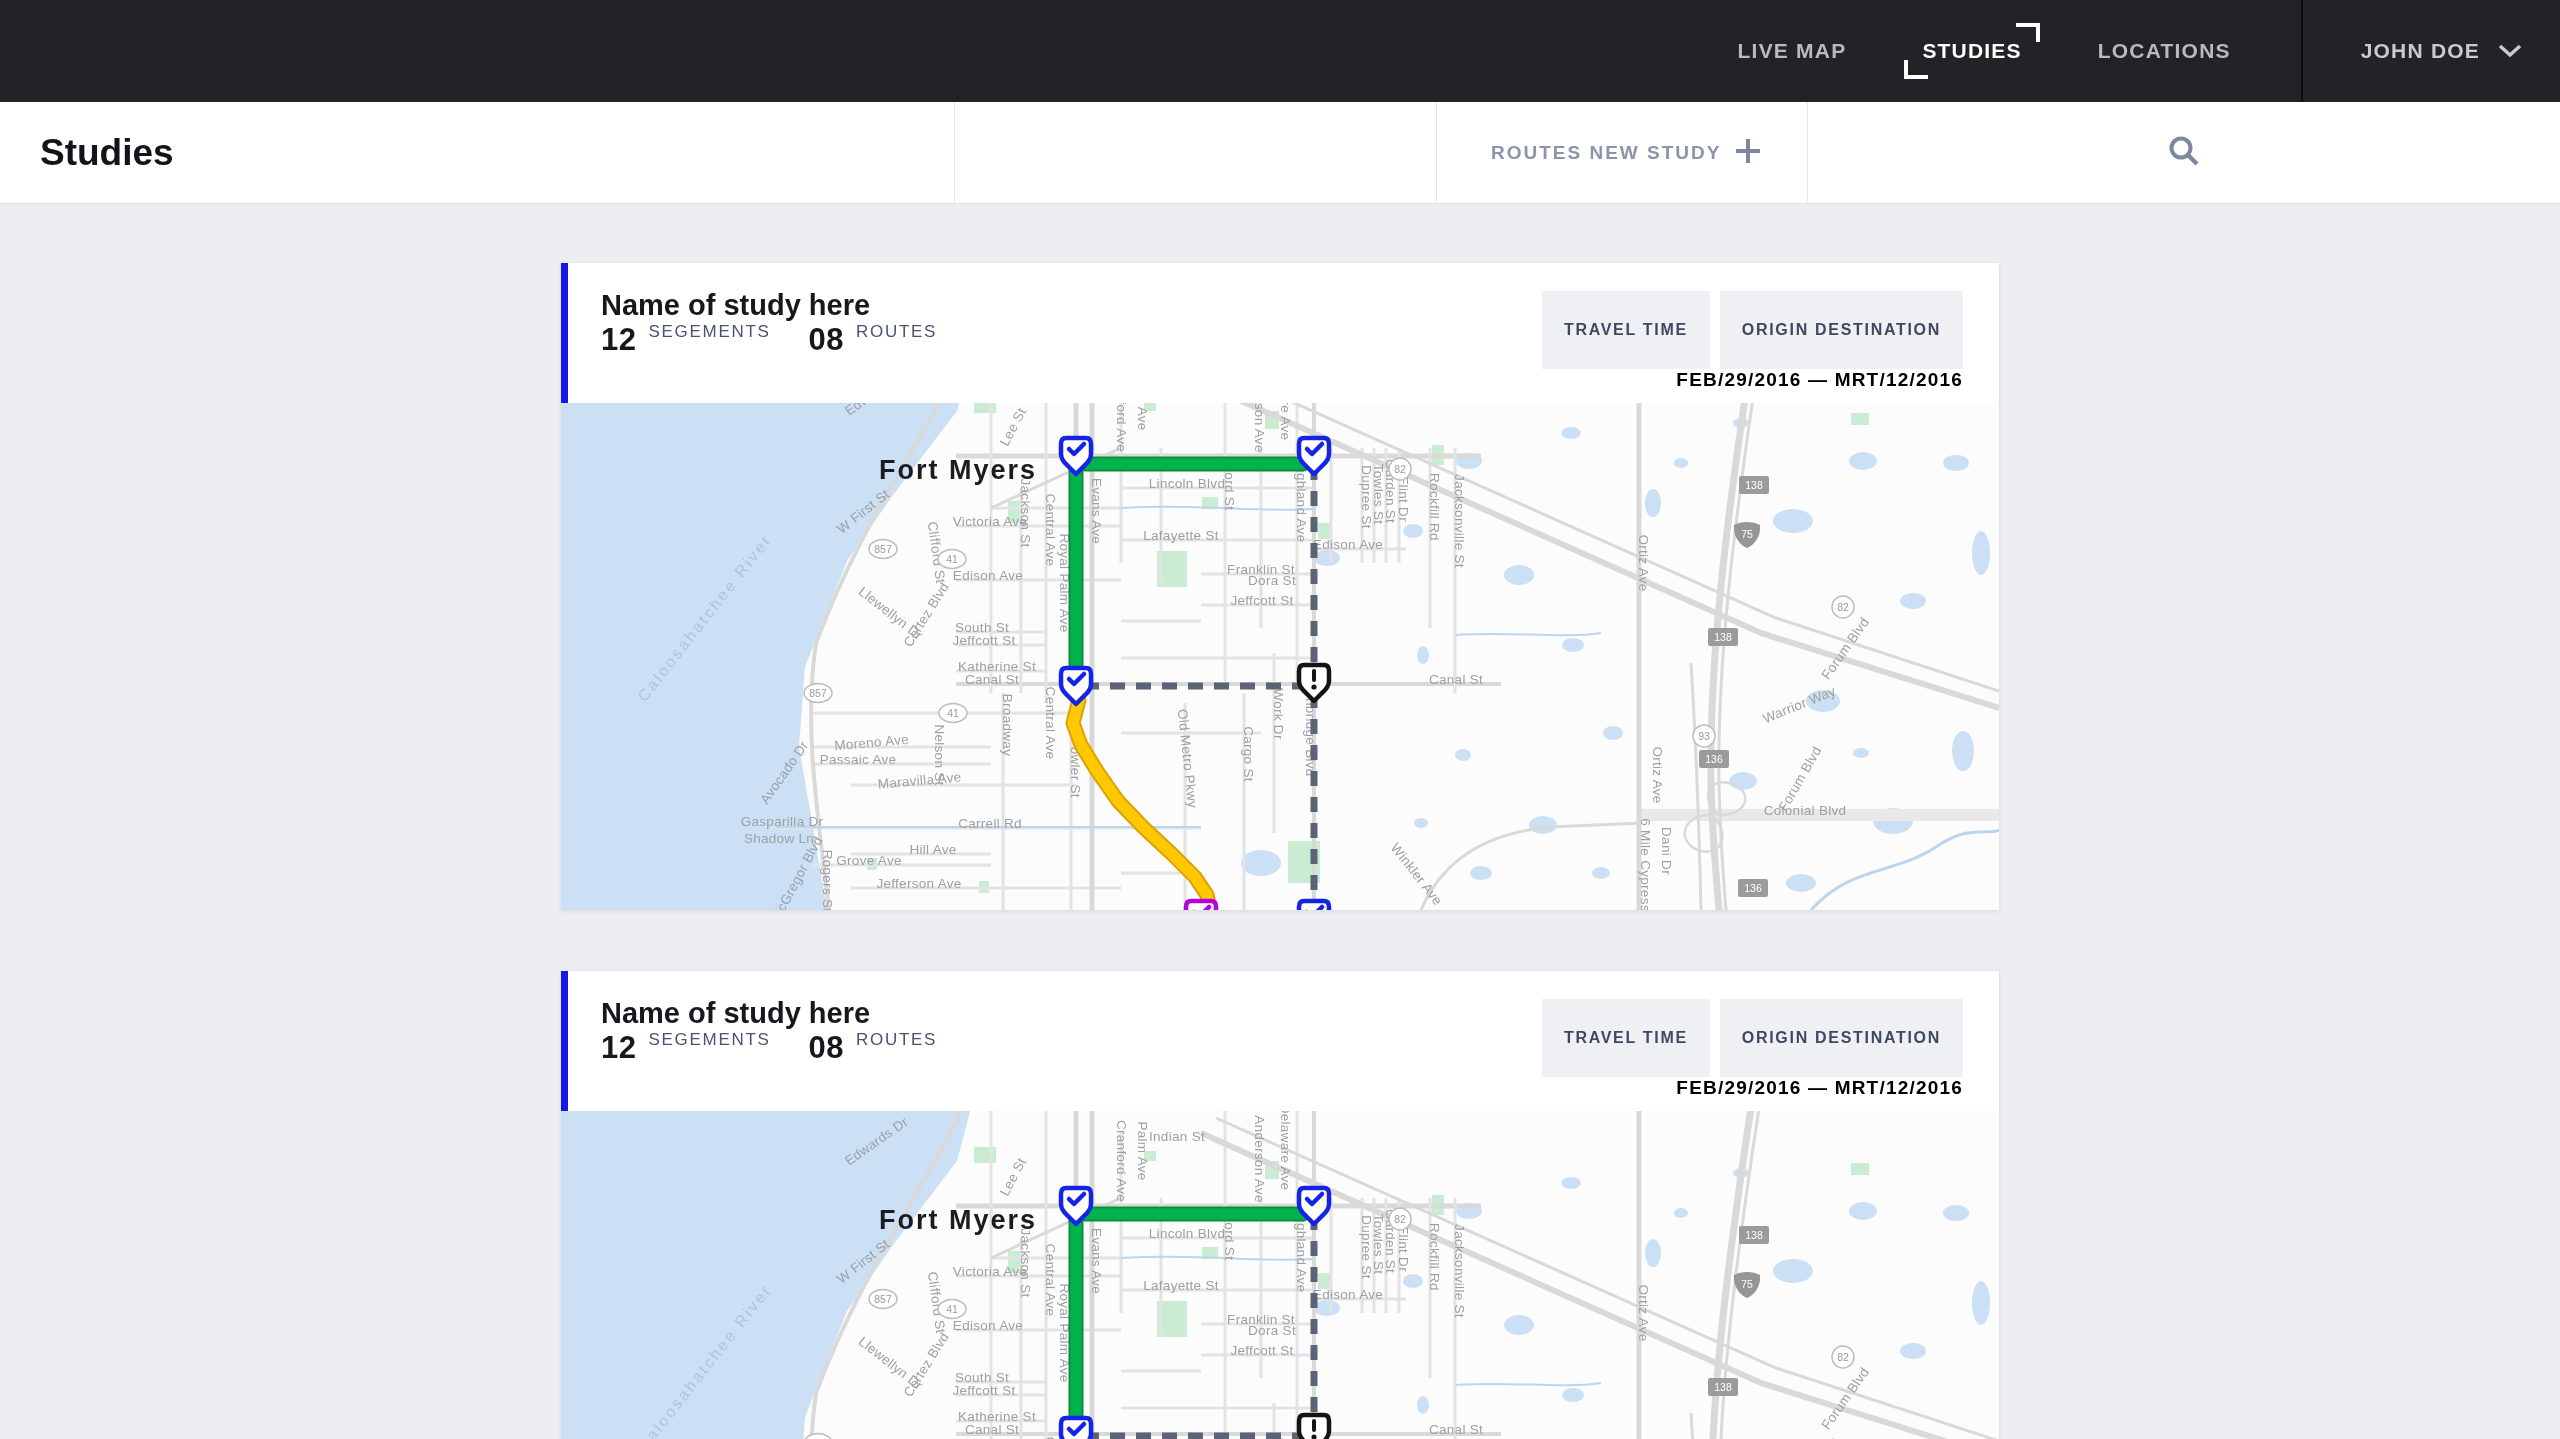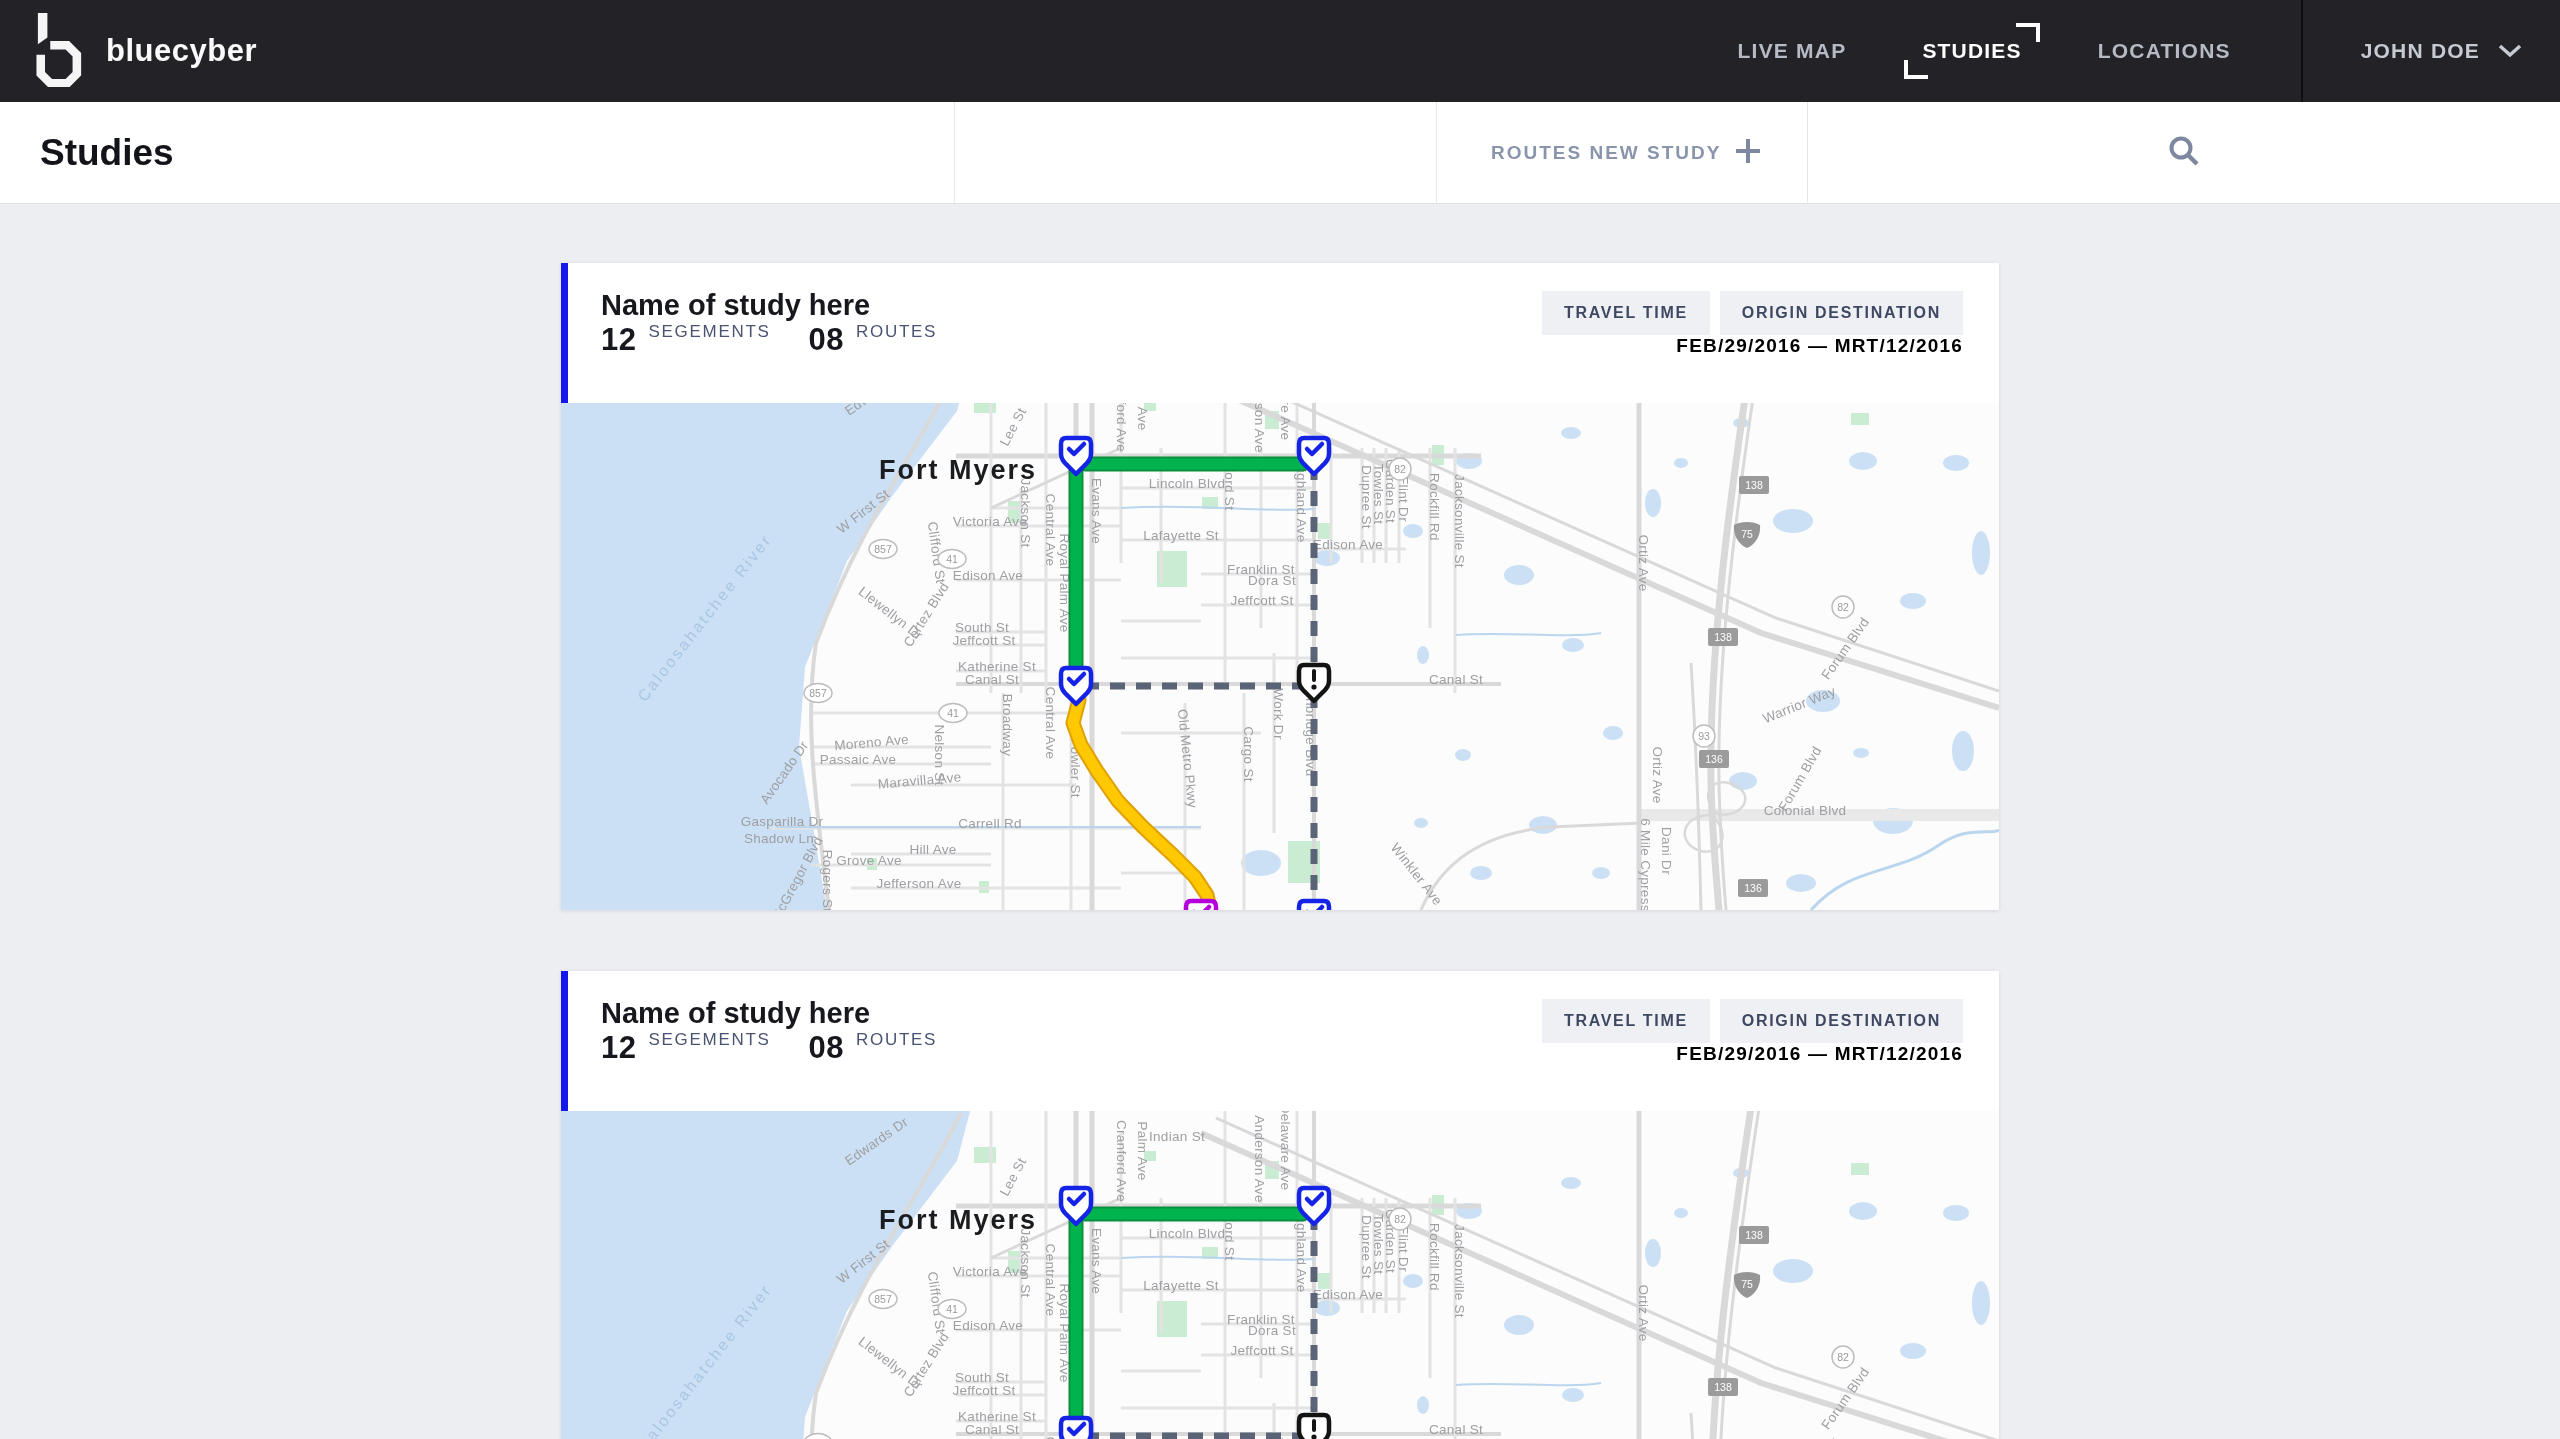--- a/index.html
+++ b/index.html
@@ -43,39 +43,30 @@
   .card + .card{margin-top:61px}
   .card-header{position:relative;height:140px;padding:26px 36px 0 40px;display:flex}
   .accent-bar{position:absolute;left:0;top:0;width:7px;height:140px;background:var(--accent)}
   .card-left{flex:1}
   .study-title{font-size:29px;font-weight:800;color:#17181D}
   .stats{margin-top:0;display:flex;align-items:flex-start}
   .stat-num{font-size:31px;font-weight:800;color:#17181D;letter-spacing:.5px;margin-right:12px}
   .stat-label{font-size:17px;font-weight:400;color:#4A5472;letter-spacing:1.7px;margin-right:38px}
   .card-right{display:flex;flex-direction:column;align-items:flex-end;padding-top:2px}
   .tags{display:flex;gap:10px}
-  .tag{background:var(--tag-bg);color:#3F4862;font-size:16px;font-weight:700;letter-spacing:1.7px;padding:13px 22px;white-space:nowrap}
+  .tag{background:var(--tag-bg);color:#3F4862;font-size:16px;font-weight:700;letter-spacing:1.7px;padding:30px 22px;white-space:nowrap}
   .dates{font-size:19px;font-weight:700;color:#000000;letter-spacing:1.2px}
   .map-wrap{height:507px;overflow:hidden;position:relative;cursor:pointer}
   .map-wrap.short{height:328px}
   .map-wrap svg{display:block}
 </style>
 </head>
 <body>
 
 <header class="topbar">
-  <div class="brand">
-    <span>
-      <svg width="58" height="76" viewBox="0 0 60 80">
-        <path d="M12,2 h10 v26 l-10,7 z" fill="#F5F5F5"></path>
-        <path d="M25,36 h18 l10,10 v20 l-10,10 h-18 l-10,-10 v-20" fill="none" stroke="#F5F5F5" stroke-width="9"></path>
-      </svg>
-    </span>
-    <span class="brand-name">bluecyber</span>
-  </div>
   <nav class="nav">
     <span class="nav-item">LIVE MAP</span>
     <span class="nav-item active">STUDIES</span>
     <span class="nav-item">LOCATIONS</span>
   </nav>
   <div class="topbar-divider"></div>
   <div class="user">
     <span>JOHN DOE</span>
     <span>
       <svg width="24" height="14" viewBox="0 0 24 14">

